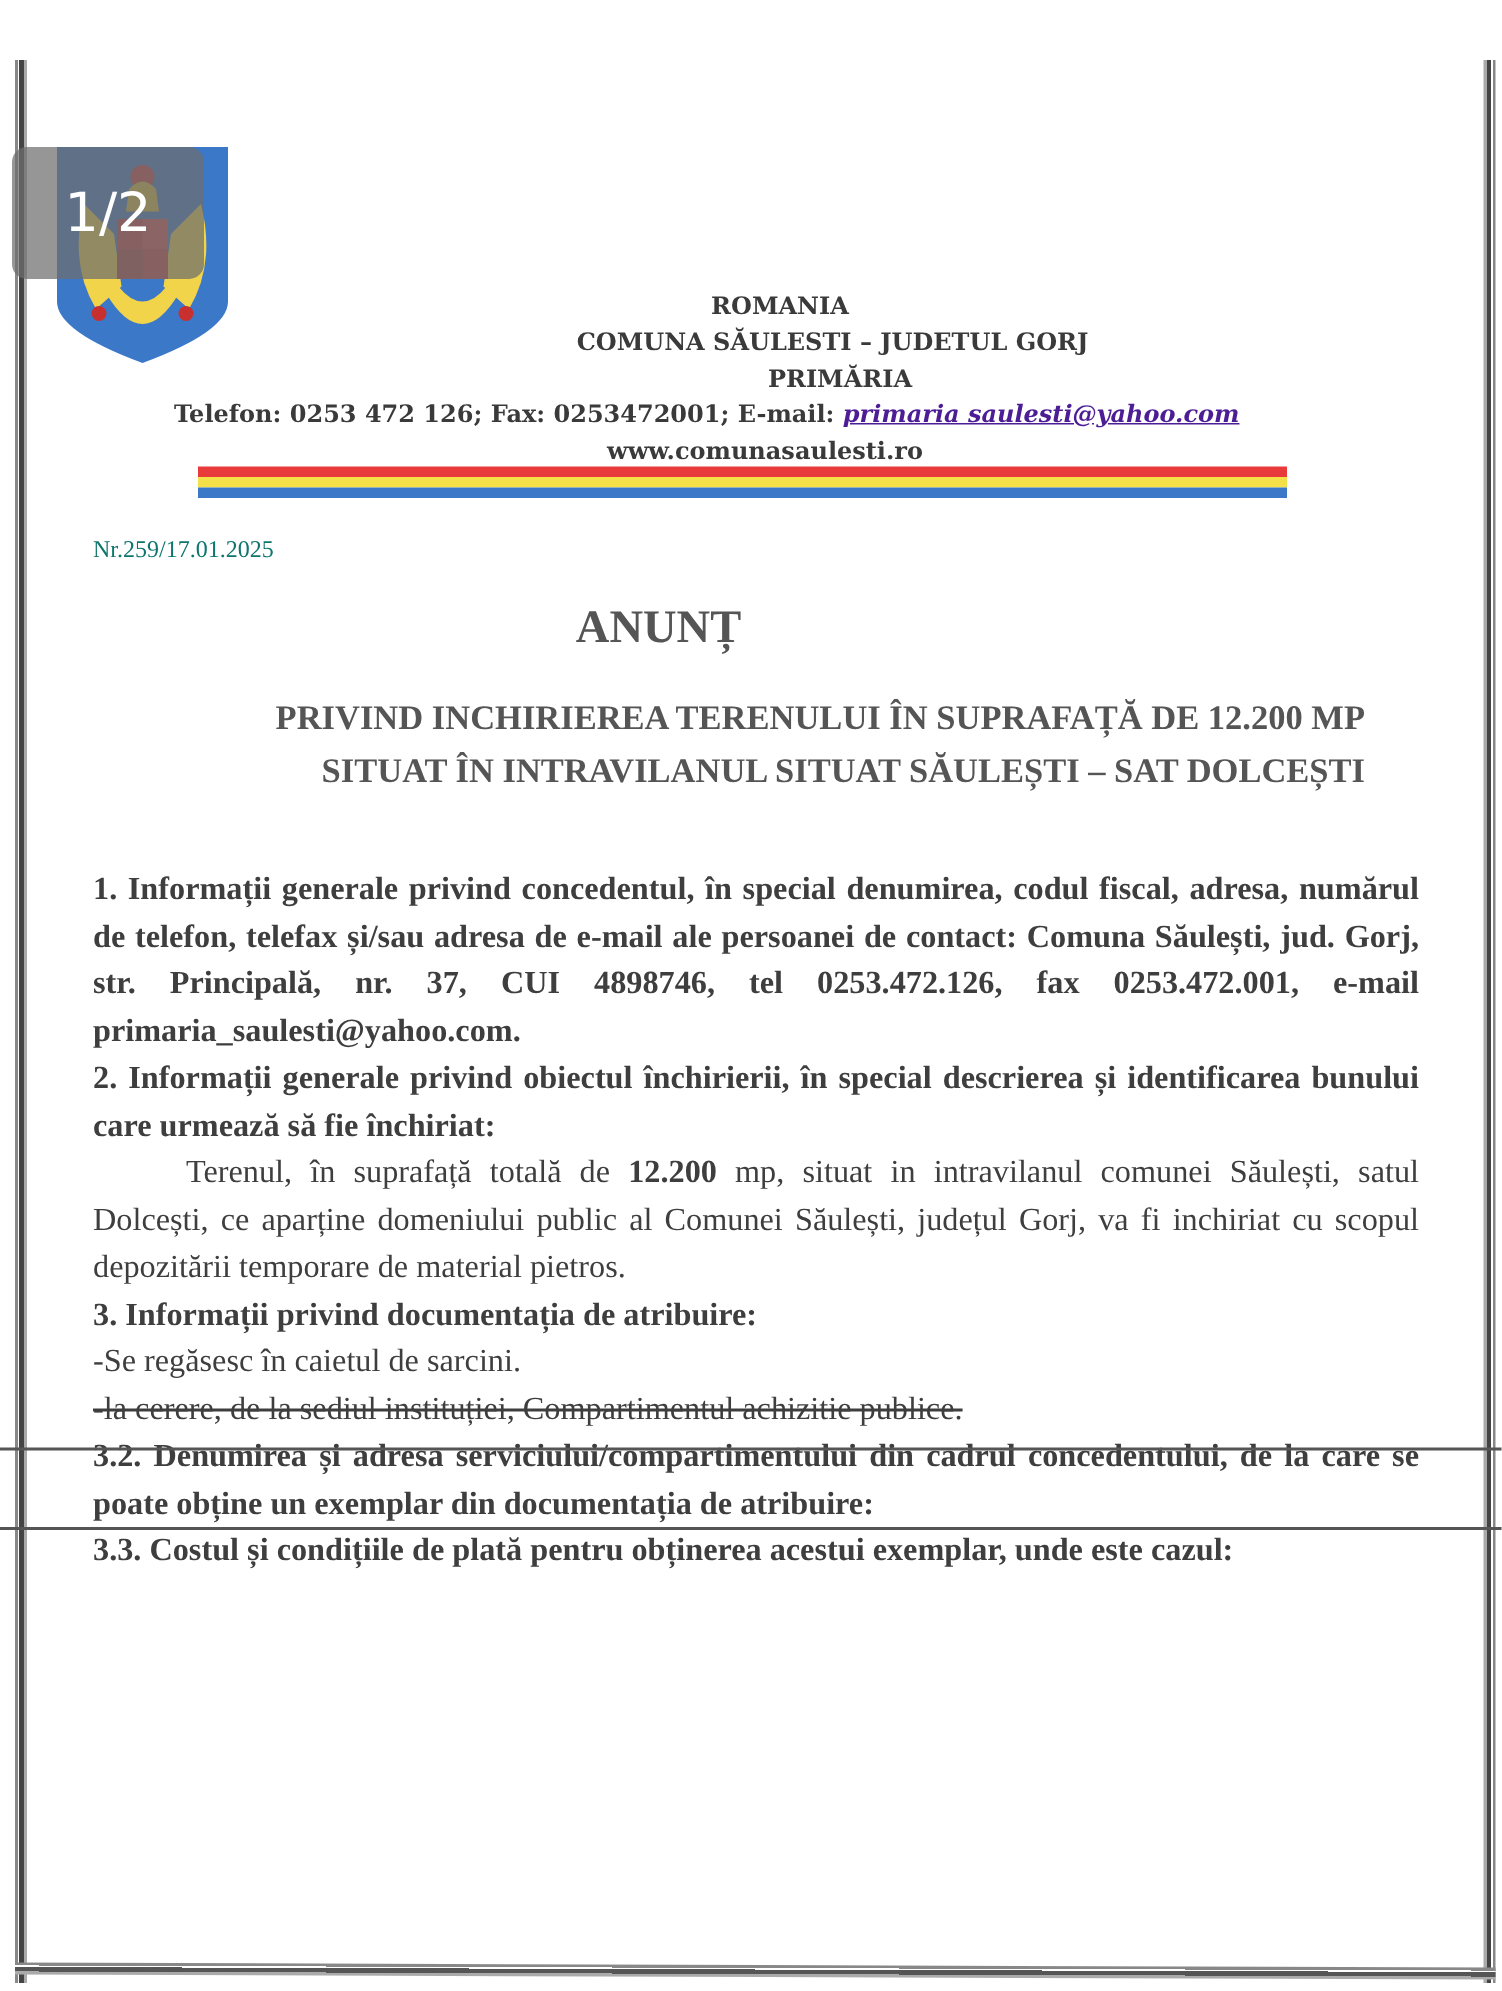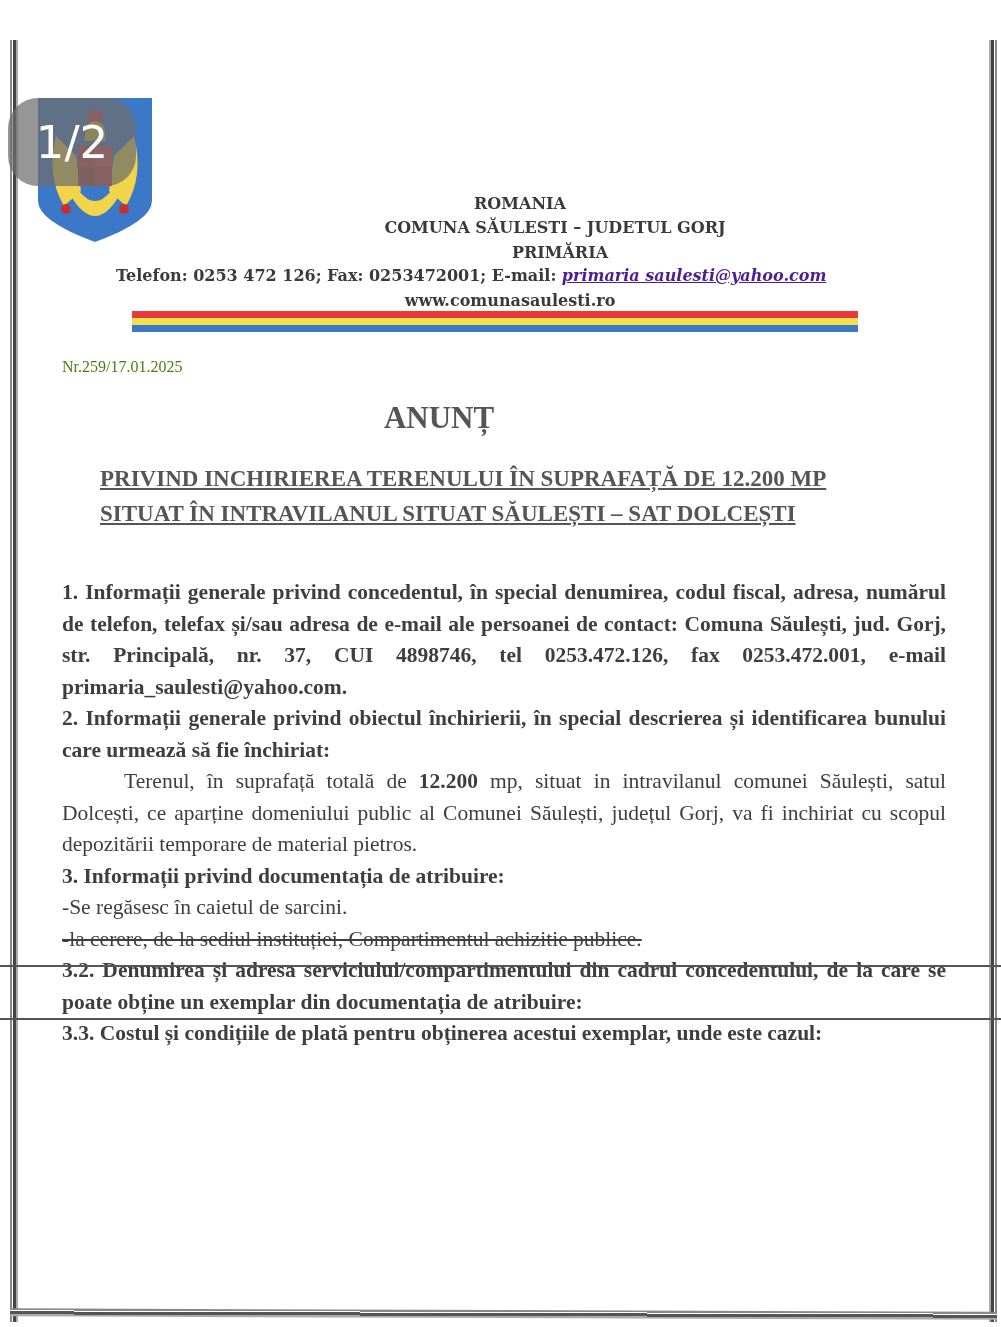--- a/index.html
+++ b/index.html
@@ -2,36 +2,36 @@
 <html><head>
 <meta charset="utf-8">
 <style>
   html, body { margin: 0; padding: 0; background: #ffffff; }
   body { width: 1001px; height: 1327px; position: relative; overflow: hidden; font-family: "Liberation Serif", serif; color: #3a3a3a; }
   .frame-left { position: absolute; left: 10px; top: 40px; width: 8px; height: 1282px; background: linear-gradient(90deg,#888 0,#888 2px,#fff 2px,#fff 3px,#444 3px,#444 6px,#aaa 6px,#aaa 8px); }
   .frame-right { position: absolute; left: 989px; top: 40px; width: 8px; height: 1282px; background: linear-gradient(90deg,#aaa 0,#aaa 2px,#444 2px,#444 5px,#fff 5px,#fff 6px,#888 6px,#888 8px); }
   .frame-bottom { position: absolute; left: 10px; top: 1310px; width: 987px; height: 8px; background: linear-gradient(180deg,#888 0,#888 2px,#fff 2px,#fff 3px,#555 3px,#555 6px,#aaa 6px); transform: rotate(0.2deg); }
   .scan-line { position: absolute; left: 0; width: 1001px; height: 1.5px; background: #555; }
   .crest { position: absolute; left: 36px; top: 96px; width: 118px; height: 148px; }
-  .page-badge { position: absolute; left: 8px; top: 98px; width: 128px; height: 88px; border-radius: 30px; background: rgba(110,110,110,0.72); color: #fff; font-family: "DejaVu Sans", sans-serif; font-size: 45px; display: flex; align-items: center; justify-content: center; }
+  .page-badge { position: absolute; left: 8px; top: 98px; width: 128px; height: 88px; border-radius: 10px; background: rgba(110,110,110,0.72); color: #fff; font-family: "DejaVu Sans", sans-serif; font-size: 36px; display: flex; align-items: center; justify-content: center; }
   .header { position: absolute; left: 100px; width: 820px; text-align: center; font-family: "DejaVu Serif", serif; font-weight: bold; color: #3a3a3a; }
   .h-romania { top: 194px; left: 380px; width: 280px; font-size: 16px; }
   .h-comuna { top: 218px; left: 360px; width: 390px; font-size: 16px; }
   .h-primaria { top: 243px; left: 420px; width: 280px; font-size: 16px; }
   .h-contact { top: 266px; left: 116px; width: 790px; font-size: 16px; text-align: left; white-space: nowrap; }
   .h-contact a { color: #4c1d95; font-style: italic; text-decoration: underline; }
   .h-web { top: 291px; left: 380px; width: 260px; font-size: 16px; }
   .flag { position: absolute; left: 132px; top: 311px; width: 726px; height: 22px; }
   .flag div { height: 7px; }
   .f-red { background: #e83a3a; }
   .f-yellow { background: #f4e14a; }
   .f-blue { background: #3c78c8; }
-  .nr { position: absolute; left: 62px; top: 358px; font-size: 16px; font-family: "Liberation Serif", serif; color: #4d7c0f; }
+  .nr { position: absolute; left: 62px; top: 358px; font-size: 16px; font-family: "Liberation Serif", serif; color: #0f766e; }
   .title { position: absolute; left: 0; width: 878px; top: 400px; text-align: center; font-size: 31px; font-weight: bold; color: #555; font-family: "Liberation Serif", serif; }
-  .subtitle { position: absolute; left: 100px; width: 810px; text-align: left; font-size: 23px; font-weight: bold; color: #555; text-decoration: underline; }
+  .subtitle { position: absolute; left: 100px; width: 810px; text-align: right; font-size: 23px; font-weight: bold; color: #555; }
   .st1 { top: 466px; }
   .st2 { top: 501px; }
   .body-text { position: absolute; left: 62px; width: 884px; font-size: 21.5px; line-height: 31.5px; text-align: justify; color: #3e3e3e; }
   .b { font-weight: bold; }
   .p { display: block; }
   .indent { text-indent: 62px; }
   .strike { text-decoration: line-through; }
 </style>
 </head>
 <body>

